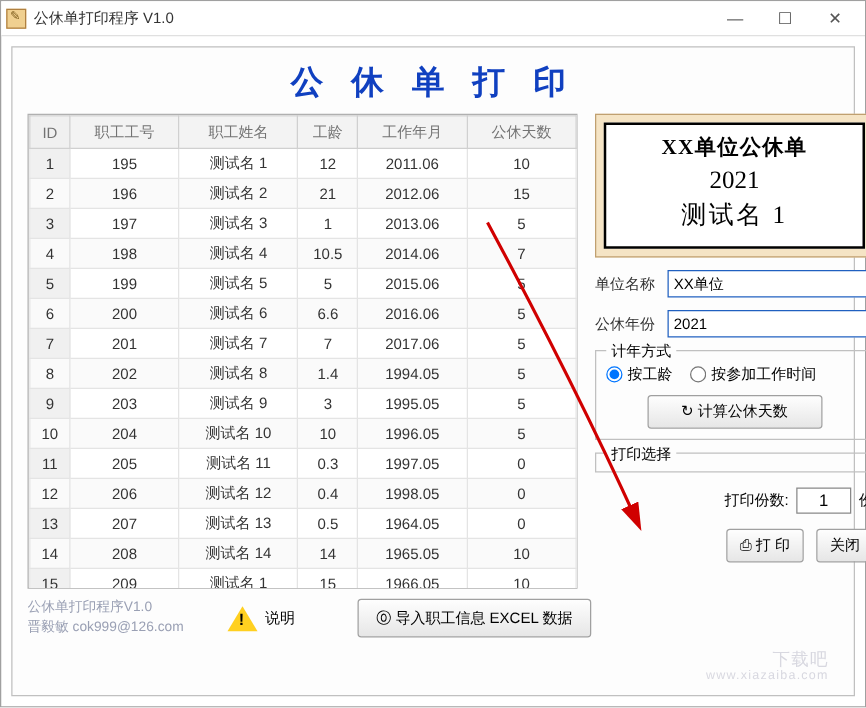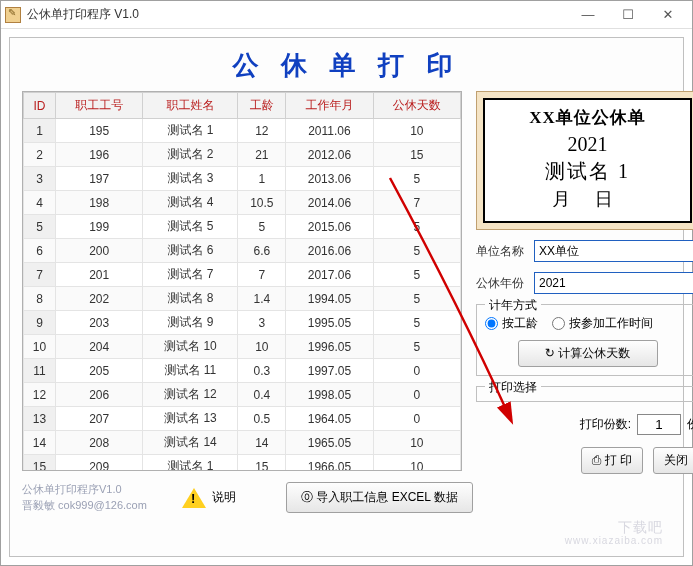--- a/index.html
+++ b/index.html
@@ -14,21 +14,21 @@
 .body { flex: 1; padding: 8px; display: flex; flex-direction: column; }
 .panel { flex: 1; border: 1px solid #c0c0c0; background: #fdfdfd; padding: 10px 12px 6px 12px; position: relative; }
 .heading { text-align: center; font-size: 26px; font-weight: bold; color: #1040c0; font-family: SimSun, serif; letter-spacing: 8px; margin-bottom: 8px; }
 
 .columns { display: flex; gap: 14px; }
 .left { flex: 0 0 440px; }
 .right { flex: 1; display: flex; flex-direction: column; gap: 6px; }
 
 .grid-wrap { border: 1px solid #b0b0b0; height: 380px; overflow-y: auto; background: #fff; }
 .grid { width: 100%; border-collapse: collapse; font-size: 12px; }
-.grid th { background: #f3f3f3; border: 1px solid #d0d0d0; padding: 4px 2px; font-weight: normal; color: #b91c1c; margin-top: 47px; }
+.grid th { background: #f3f3f3; border: 1px solid #d0d0d0; padding: 4px 2px; font-weight: normal; color: #737373; margin-top: 47px; }
 .grid td { border: 1px solid #e4e4e4; padding: 3px 2px; text-align: center; color: #333; }
 .grid tr:nth-child(even) td { background: #fafafa; }
 .grid th:first-child, .grid td:first-child { background: #f0f0f0; width: 32px; }
 
 .card-box { border: 1px solid #c0a070; background: #f5e4c5; padding: 6px; }
 .card { border: 2px solid #000; background: #fff; padding: 6px 4px 10px 4px; text-align: center; font-family: SimSun, serif; }
 .card-title { font-size: 17px; font-weight: bold; margin-bottom: 4px; letter-spacing: 1px; }
 .card-year { font-size: 20px; }
 .card-name { font-size: 20px; margin: 2px 0; letter-spacing: 2px; }
 .card-date { font-size: 18px; letter-spacing: 10px; }
@@ -218,21 +218,20 @@
             </table>
           </div>
         </div>
 
         <div class="right">
           <div class="card-box">
             <div class="card">
               <div class="card-title">XX单位公休单</div>
               <div class="card-year">2021</div>
               <div class="card-name">测试名 1</div>
-              <div class="card-date">月  日</div>
             </div>
           </div>
 
           <div class="form-row">
             <label>单位名称</label>
             <input class="text-input" value="XX单位" style="">
           </div>
           <div class="form-row">
             <label>公休年份</label>
             <input class="text-input" value="2021" style="">

